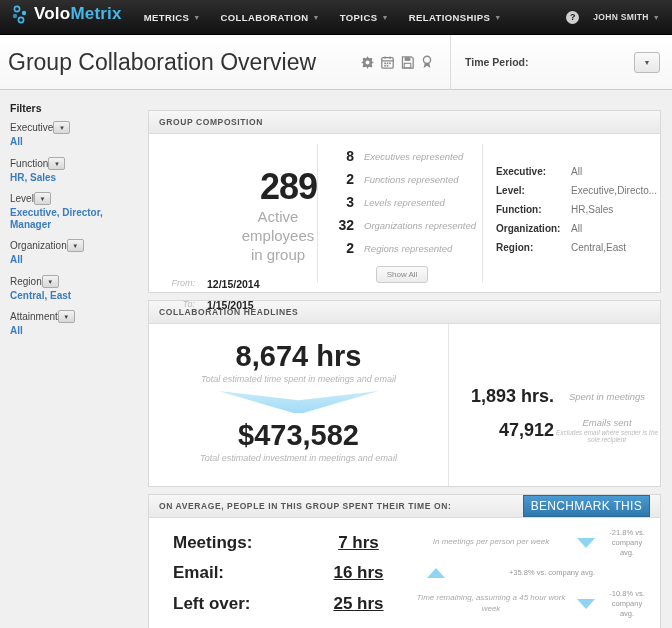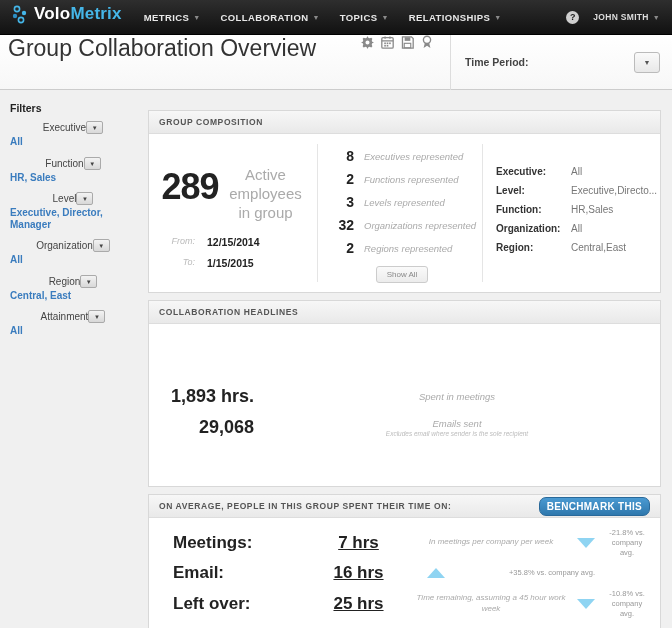--- a/index.html
+++ b/index.html
@@ -36,39 +36,39 @@
     color:#1a1a1a; font-size:9px; font-weight:bold; text-align:center; line-height:13px;
     margin-right:14px; cursor:pointer;
   }
   .user-menu { color:#ddd; font-size:8.5px; font-weight:bold; letter-spacing:0.3px; cursor:pointer; display:flex; align-items:center;}
 
   
   .pageheader {
     position:absolute; top:35px; left:0; width:672px; height:55px;
     background:linear-gradient(#ffffff, #f7f7f7);
     border-bottom:1px solid #ccc;
-    display:flex; align-items:flex-start;
+    display:flex; align-items:center;
   }
   .page-title { font-size:23px; color:#333; margin-left:8px; font-weight:normal; }
   .header-icons { display:flex; align-items:center; margin-left:44px; }
   .hicon { margin-right:6px; cursor:pointer; width:14px; height:14px; display:flex; align-items:center; justify-content:center; }
   .header-divider { width:1px; height:55px; background:#ddd; margin-left:10px; }
   .time-period-section { flex:1; height:100%; display:flex; align-items:center; justify-content:space-between; padding:0 12px 0 14px; }
   .time-period-label { font-size:10.5px; font-weight:bold; color:#444; }
   .dropdown-btn {
     width:26px; height:21px; border:1px solid #bbb; border-radius:3px;
     background:linear-gradient(#fafafa,#e8e8e8); color:#555; font-size:7px;
     text-align:center; line-height:19px; cursor:pointer;
   }
 
   
   .sidebar { position:absolute; left:10px; top:102px; width:126px; }
   .filters-title { font-size:10.5px; font-weight:bold; color:#222; margin-bottom:7px; }
   .filter-item { margin-bottom:9px; }
-  .filter-row { display:flex; align-items:center; justify-content:center; }
+  .filter-row { display:flex; align-items:center; justify-content:flex-start; }
   .filter-label { font-size:10px; color:#444; }
   .filter-dd {
     width:17px; height:13px; border:1px solid #aaa; border-radius:2px;
     background:linear-gradient(#f3f3f3,#d8d8d8); font-size:6px; color:#444;
     text-align:center; line-height:12px; cursor:pointer;
   }
   .filter-value { font-size:10px; font-weight:bold; color:#3a7cbe; margin-top:2px; line-height:1.15; cursor:pointer; }
 
   
   .main { position:absolute; left:148px; top:110px; width:513px; }
@@ -76,21 +76,21 @@
   .panel-header {
     height:23px; background:linear-gradient(#f7f7f7,#e9e9e9);
     border-bottom:1px solid #ddd; display:flex; align-items:center; justify-content:space-between;
     padding:0 10px;
   }
   .panel-title { font-size:8.5px; font-weight:bold; color:#555; letter-spacing:0.6px; }
 
   
   .gc-body { display:flex; height:158px; padding:10px 0; }
   .gc-col1 { width:168px; padding-top:22px; }
-  .gc-289-row { display:flex; align-items:flex-start; justify-content:center; }
+  .gc-289-row { display:flex; align-items:flex-end; justify-content:center;flex-direction:column; }
   .gc-289 { font-size:36px; font-weight:bold; color:#222; letter-spacing:-1px; }
   .gc-289-caption { font-size:15px; color:#aaa; text-align:center; width:78px; margin-left:8px; line-height:1.25; }
   .gc-dates { margin-top:14px; }
   .gc-date-row { display:flex; margin-bottom:9px; }
   .gc-date-label { width:58px; text-align:right; font-size:9px; font-style:italic; color:#bbb; padding-right:12px; }
   .gc-date-value { font-size:10.5px; font-weight:bold; color:#222; }
   .gc-col2 { width:165px; border-left:1px solid #e5e5e5; padding:4px 0 0 14px; }
   .gc-rep-row { display:flex; align-items:center; margin-bottom:7px; }
   .gc-rep-count { width:22px; font-size:14px; font-weight:bold; color:#222; text-align:right; margin-right:10px; }
   .gc-rep-label { font-size:9.5px; font-style:italic; color:#aaa; }
@@ -117,22 +117,22 @@
   }
   .ch-right { flex:1; padding-top:62px; }
   .ch-stat-row { display:flex; align-items:center; margin-bottom:10px; }
   .ch-stat-value { width:105px; text-align:right; font-size:18px; font-weight:bold; color:#222; }
   .ch-stat-text { flex:1; text-align:center; }
   .ch-stat-label { font-size:9.5px; font-style:italic; color:#aaa; }
   .ch-stat-note { font-size:6.5px; font-style:italic; color:#bbb; margin-top:1px; }
 
   
   .benchmark-btn {
-    background:linear-gradient(#4a9ad2,#2f78ad); border:1px solid #29699a; border-radius:7px;
-    color:#fff; font-size:10px; font-weight:bold; letter-spacing:0.3px;
+    background:linear-gradient(#4a9ad2,#2f78ad); border:1px solid #29699a; border-radius:0;
+    color:#fff; font-size:12px; font-weight:normal; letter-spacing:0.3px;
     padding:3px 7px; cursor:pointer;
   }
   .ts-body { padding:10px 12px 6px 12px; }
   .ts-row { display:flex; align-items:center; margin-bottom:6px; }
   .ts-label { width:140px; font-size:17px; font-weight:bold; color:#222; padding-left:12px; }
   .ts-value { width:115px; font-size:17px; font-weight:bold; color:#222; text-align:center;text-decoration:underline; }
   .ts-desc { width:150px; font-size:8px; font-style:italic; color:#aaa; text-align:center; line-height:1.3; }
   .ts-tri { width:40px; display:flex; justify-content:center; }
   .tri { width:0; height:0; border-left:9px solid transparent; border-right:9px solid transparent; }
   .tri.down { border-top:10px solid #8fd4f2; }
@@ -343,48 +343,55 @@
         </div>
       </div>
     </div>
   </div>
 
   <div class="panel">
     <div class="panel-header">
       <span class="panel-title">COLLABORATION HEADLINES</span>
     </div>
     <div class="ch-body">
+      <div class="ch-left">
+        <div class="ch-big">8,674 hrs</div>
+        <div class="ch-caption">Total estimated time spent in meetings and email</div>
+        <div class="ch-arrow"></div>
+        <div class="ch-big">$473,582</div>
+        <div class="ch-caption">Total estimated investment in meetings and email</div>
+      </div>
       <div class="ch-right">
         <div class="ch-stat-row">
           <span class="ch-stat-value">1,893 hrs.</span>
           <span class="ch-stat-text">
             <div class="ch-stat-label">Spent in meetings</div>
           </span>
         </div>
         <div class="ch-stat-row">
-          <span class="ch-stat-value">29,068</span>
+          <span class="ch-stat-value">47,912</span>
           <span class="ch-stat-text">
             <div class="ch-stat-label">Emails sent</div>
             <div class="ch-stat-note">Excludes email where sender is the sole recipient</div>
           </span>
         </div>
       </div>
     </div>
   </div>
 
   <div class="panel">
     <div class="panel-header">
       <span class="panel-title">ON AVERAGE, PEOPLE IN THIS GROUP SPENT THEIR TIME ON:</span>
       <span class="benchmark-btn">BENCHMARK THIS</span>
     </div>
     <div class="ts-body">
       <div class="ts-row">
         <span class="ts-label">Meetings:</span>
         <span class="ts-value">7 hrs</span>
-        <span class="ts-desc">In meetings per company per week</span>
+        <span class="ts-desc">In meetings per person per week</span>
         <span class="ts-tri">
             <span class="tri down"></span>
           </span>
         <span class="ts-delta">-21.8% vs. company avg.</span>
       </div>
       <div class="ts-row">
         <span class="ts-label">Email:</span>
         <span class="ts-value">16 hrs</span>
         <span class="ts-tri">
             <span class="tri up"></span>

